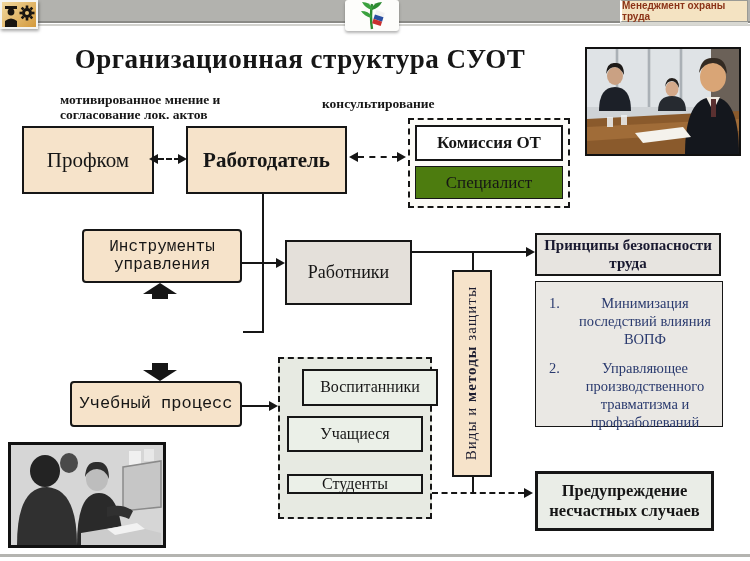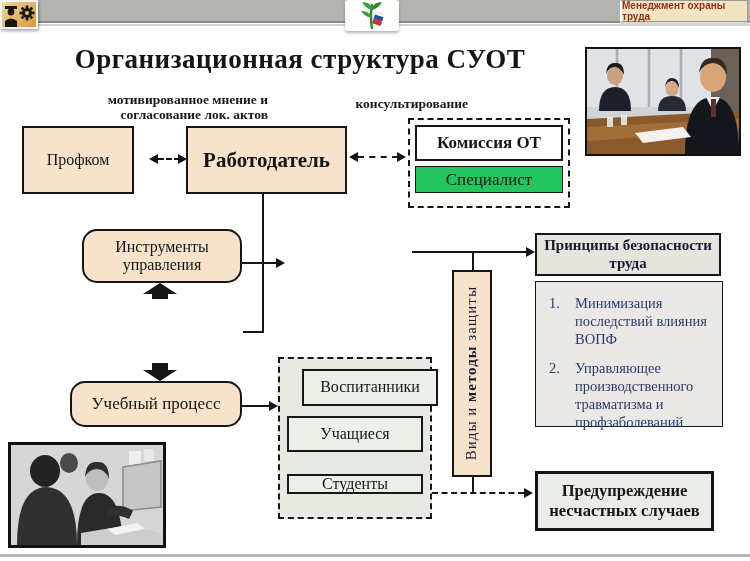--- a/index.html
+++ b/index.html
@@ -14,53 +14,53 @@
              border:2px solid #f5f5f2;box-shadow:1px 2px 3px rgba(0,0,0,.35);box-sizing:border-box;}
   .logo-tile{position:absolute;left:345px;top:0;width:54px;height:31px;background:#fdfdfb;
              border-radius:3px;box-shadow:0 2px 3px rgba(0,0,0,.3);}
   .hdr-btn{position:absolute;left:620px;top:0;width:128px;height:22px;background:#f4e3c2;
            border:1px solid #9a9a94;border-left:2px solid #fff;box-sizing:border-box;
            box-shadow:0 3px 0 #d8d8d2;display:flex;align-items:center;justify-content:center;
            font-family:"Liberation Sans",sans-serif;font-weight:bold;font-size:10px;color:#8b3318;}
   
   .title{position:absolute;left:20px;top:44px;width:560px;text-align:center;
          font-size:27px;font-weight:bold;letter-spacing:.5px;}
-  .ann{position:absolute;font-size:13.5px;font-weight:bold;text-align:right;line-height:1.12;}
+  .ann{position:absolute;font-size:13.5px;font-weight:bold;text-align:left;line-height:1.12;}
   .ann.left{left:60px;top:92px;width:208px;}
   .ann.right{left:322px;top:96px;width:146px;}
   
   .box{position:absolute;box-sizing:border-box;border:2px solid #161616;
        display:flex;align-items:center;justify-content:center;text-align:center;line-height:1.15;}
   .tan{background:#f6e3ca;}
-  .round{border-radius:15px;}
-  
-  .profkom{left:22px;top:126px;width:112px;height:68px;font-size:16px;}
+  .round{border-radius:4px;font-family:Liberation Mono, monospace;}
+  
+  .profkom{left:22px;top:126px;width:132px;height:68px;font-size:21px;}
   .employer{left:186px;top:126px;width:161px;height:68px;font-size:21px;font-weight:bold;}
   .comm-group{left:408px;top:118px;width:162px;height:90px;border:2px dashed #161616;background:#fcfbf7;}
   .commission{left:415px;top:125px;width:148px;height:36px;background:#fff;font-size:17px;font-weight:bold;justify-content:center;}
-  .specialist{left:415px;top:166px;width:148px;height:27px;background:#22c55e;font-size:17px;border-width:1.5px;}
+  .specialist{left:415px;top:166px;width:148px;height:33px;background:#4d7c0f;font-size:17px;border-width:1.5px;}
   .tools{left:82px;top:229px;width:160px;height:54px;font-size:16px;}
   .control{left:75px;top:298px;width:168px;height:65px;font-size:18px;font-weight:bold;}
   .process{left:70px;top:381px;width:172px;height:46px;font-size:17px;}
   .workers{left:285px;top:240px;width:127px;height:65px;background:#e4e0da;font-size:18px;}
   .stud-group{left:278px;top:357px;width:154px;height:162px;border:2px dashed #161616;background:#e7eae2;}
   .green{background:#ebf0e8;font-size:16px;}
   .pupils{left:302px;top:369px;width:136px;height:37px;}
   .schoolchildren{left:287px;top:416px;width:136px;height:36px;}
   .students{left:287px;top:474px;width:136px;height:20px;}
   .protection{left:452px;top:270px;width:40px;height:207px;background:#f6e3ca;}
   .protection-text{writing-mode:vertical-rl;transform:rotate(180deg);font-size:15px;
                    letter-spacing:1px;color:#1d1d30;white-space:nowrap;}
   .principles-hd{left:535px;top:233px;width:186px;height:43px;background:#e7e4e0;
                  font-size:15px;font-weight:bold;color:#191930;}
   .principles-box{left:535px;top:281px;width:188px;height:146px;background:#eae8e4;
                   border-width:1.5px;display:block;text-align:left;padding-top:13px;}
   .pr-item{display:flex;color:#2a3a6e;font-size:14.5px;line-height:1.24;margin-bottom:11px;}
   .pr-num{width:26px;padding-left:13px;flex:none;}
-  .pr-text{width:140px;}
+  .pr-text{width:140px;text-align:center;}
   .prevention{left:535px;top:471px;width:179px;height:60px;background:#eaede7;
               border-width:3px;font-size:16.5px;font-weight:bold;line-height:1.2;justify-content:flex-end;}
   
   .lh{position:absolute;height:2px;background:#161616;}
   .lv{position:absolute;width:2px;background:#161616;}
   .ld{position:absolute;height:0;border-top:2px dashed #161616;}
   .ah{position:absolute;width:0;height:0;}
   .ah.r{border-top:5px solid transparent;border-bottom:5px solid transparent;border-left:9px solid #161616;}
   .ah.l{border-top:5px solid transparent;border-bottom:5px solid transparent;border-right:9px solid #161616;}
   .blk{position:absolute;width:0;height:0;}
@@ -134,20 +134,23 @@
     <span>Специалист</span>
   </div>
 
   <div class="box tan round tools">
     <span>Инструменты управления</span>
   </div>
   <div class="box tan round process">
     <span>Учебный процесс</span>
   </div>
 
+  <div class="box workers">
+    <span>Работники</span>
+  </div>
   <div class="stud-group" style="position:absolute;box-sizing:border-box;"></div>
   <div class="box green pupils">
     <span>Воспитанники</span>
   </div>
   <div class="box green schoolchildren">
     <span>Учащиеся</span>
   </div>
   <div class="box green students">
     <span>Студенты</span>
   </div>

